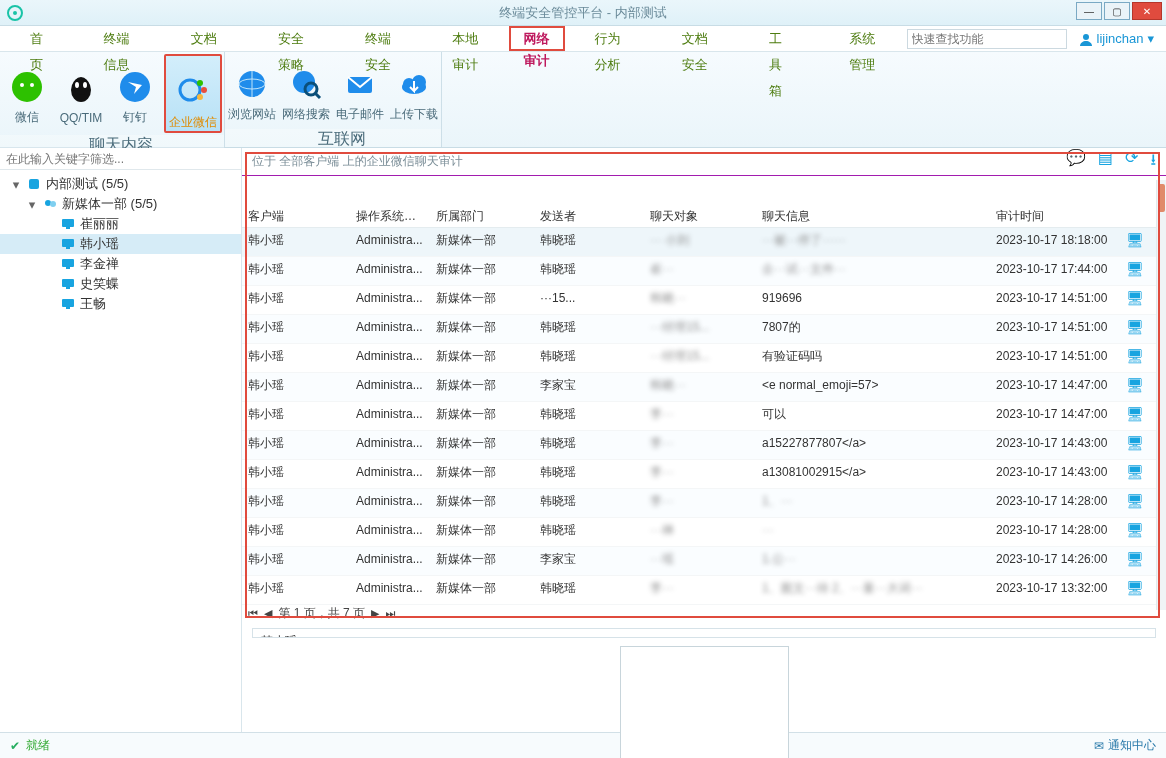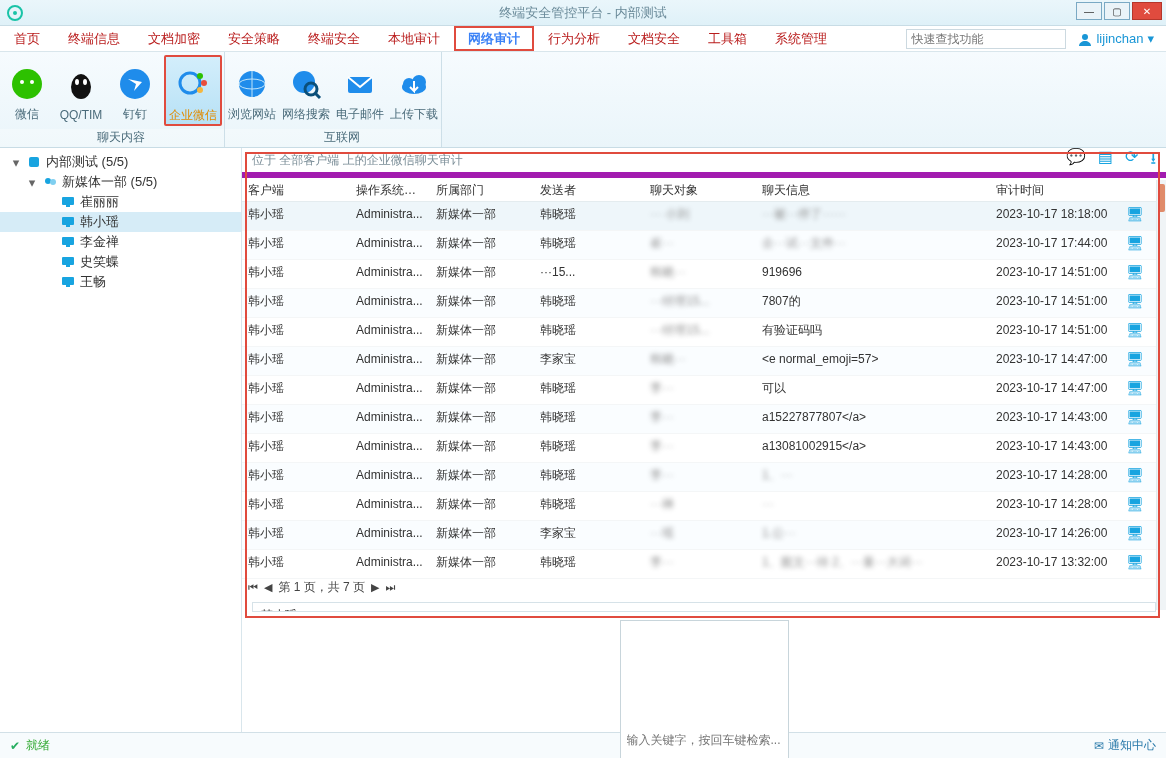--- a/index.html
+++ b/index.html
@@ -8,54 +8,54 @@
 
 .titlebar { height: 26px; background: linear-gradient(#eaf6fb,#dff1f8); display: flex; align-items: center; border-bottom: 1px solid #c8dce5; position: relative; }
 .titlebar .logo { width: 18px; height: 18px; margin: 0 6px; display:flex;align-items:center;justify-content:center; }
 .titlebar .title { position:absolute; left:50%; transform:translateX(-50%); color:#6a8a99; font-size:13px; }
 .winbtns { position:absolute; right:4px; top:2px; display:flex; gap:2px; }
 .winbtn { width:26px; height:18px; border:1px solid #7aa9c4; background:#eaf3f8; display:flex;align-items:center;justify-content:center; font-size:10px; cursor:pointer;}
 .winbtn.close{ background:#e04b3e; border-color:#b5362b; color:#fff; width:30px;}
 
 
 .menubar { height: 26px; background:#fff; border-bottom:1px solid #d9e6ec; display:flex; align-items:stretch; }
-.menubar .menuitem { padding: 0 14px; line-height:26px; color:#b91c1c; cursor:pointer; font-size:13px;}
-.menubar .menuitem.active { border:2px solid #e04b3e; color:#3b82f6; font-weight:bold; padding:0 12px; line-height:22px;}
+.menubar .menuitem { padding: 0 30px; line-height:26px; color:#4d7c0f; cursor:pointer; font-size:13px;}
+.menubar .menuitem.active { border:2px solid #e04b3e; color:#be185d; font-weight:bold; padding:0 12px; line-height:22px;}
 .menubar .search { margin-left:auto; width:160px; height:20px; margin-top:3px; border:1px solid #ccd9e0; padding:0 4px; font-size:12px; color:#999; background:#fff;}
 .menubar .user { display:flex; align-items:center; gap:4px; padding:0 12px; color:#1996d6; cursor:pointer; font-size:13px;}
 
 
 .ribbon { height: 96px; background: linear-gradient(#f6fbfe,#eaf5fa); border-bottom:1px solid #c8dce5; display:flex; }
 .rgroup { border-right:1px solid #cddfe8; display:flex; flex-direction:column; }
 .rgroup .icons { flex:1; display:flex; align-items:center; }
-.rgroup .label { height:18px; text-align:center; color:#4a6b7a; font-size:12px; background:rgba(255,255,255,.3);padding-left:18px; }
+.rgroup .label { height:18px; text-align:center; color:#4a6b7a; font-size:16px; background:rgba(255,255,255,.3);padding-left:18px; }
 .ritem { width:54px; text-align:center; cursor:pointer; padding-top:6px;}
 .ritem .ico { width:40px;height:40px;margin:0 auto 2px; display:flex;align-items:center;justify-content:center; }
 .ritem .cap { font-size:12px; color:#4a6b7a; }
-.ritem.active { background: linear-gradient(#d3eefb,#b7e1f6); border:2px solid #e04b3e; border-radius:2px; padding-top:8px; width:58px; margin:2px;}
+.ritem.active { background: linear-gradient(#d3eefb,#b7e1f6); border:2px solid #e04b3e; border-radius:2px; padding-top:16px; width:58px; margin:2px;}
 .ritem.active .cap{ color:#e08b00; }
 
 
 .body { display:flex; height: calc(758px - 26px - 26px - 96px - 26px); }
 .sidebar { width:242px; border-right:1px solid #d9e6ec; display:flex; flex-direction:column;}
 .side-filter { height:22px; border-bottom:1px solid #e0e8ec; padding:2px 6px; color:#888; font-size:12px;}
 .tree { flex:1; padding:4px 0; overflow:auto;}
 .tnode { display:flex; align-items:center; height:20px; padding-left:10px; cursor:pointer; font-size:13px; color:#333;}
 .tnode .tw { width:12px; text-align:center; color:#666; }
 .tnode.sel { background:#d6ecf7; }
 .tico { width:16px;height:16px; margin:0 4px; display:inline-flex;align-items:center;justify-content:center;}
 
 
 .main { flex:1; display:flex; flex-direction:column; position:relative;}
 .redbox { position:absolute; left:3px; top:4px; right:6px; height:466px; border:2px solid #e04b3e; pointer-events:none; z-index:5;}
-.panel-head { height:30px; display:flex; align-items:center; padding:0 10px; color:#7a8d97; font-size:12px; border-bottom:6px solid #a21caf;}
+.panel-head { height:30px; display:flex; align-items:center; padding:0 10px; color:#7a8d97; font-size:12px; border-bottom:1px solid #a21caf;}
 .panel-head .htools { margin-left:auto; display:flex; gap:12px; color:#18a4e0; font-size:16px;}
 .panel-head .htools span{cursor:pointer;}
 
-.grid { flex:0 0 auto; }
+.grid { flex:0 0 auto;margin-top:28px; }
 .ghead { display:flex; height:24px; background:#fff; border-bottom:1px solid #e4ecef; font-size:12px; color:#333;}
 .ghead>div, .grow>div { padding:0 6px; line-height:24px; white-space:nowrap; overflow:hidden; text-overflow:ellipsis; border-right:1px solid transparent;}
 .grow { display:flex; height:29px; line-height:29px; font-size:12px; border-bottom:1px solid #f4f6f7; }
 .grow:nth-child(even){ background:#fafdff;}
 .grow.sel{ background:#eef6fa;}
 .c1{width:108px;} .c2{width:80px;} .c3{width:104px;} .c4{width:110px;} .c5{width:112px;} .c6{width:234px;} .c7{width:130px;} .c8{width:24px;text-align:center;color:#18a4e0;font-size:14px;}
 .blur{ color:transparent; text-shadow:0 0 5px #888; }
 
 .pager { height:24px; display:flex; align-items:center; gap:6px; padding:0 6px; font-size:12px; color:#444;}
 .pbtn{ cursor:pointer; color:#444; font-size:11px;}
@@ -199,20 +199,21 @@
             <div class="cap">上传下载</div>
           </div>
         </div>
         <div class="label">互联网</div>
       </div>
     </div>
 </div>
 
 <div class="body">
   <div class="sidebar">
+    <input class="side-filter" style="border-top: none; border-right: none; border-left: none; border-image: initial; border-bottom: 1px solid rgb(224, 232, 236); outline: none;" placeholder="在此输入关键字筛选...">
     <div class="tree">
       <div class="tnode">
         <span class="tw">▾</span>
         <span class="tico">
             <svg width="14" height="14">
               <rect x="2" y="2" width="10" height="10" fill="#18a4e0" rx="2"></rect>
             </svg>
           </span>
         <span>内部测试 (5/5)</span>
       </div>

